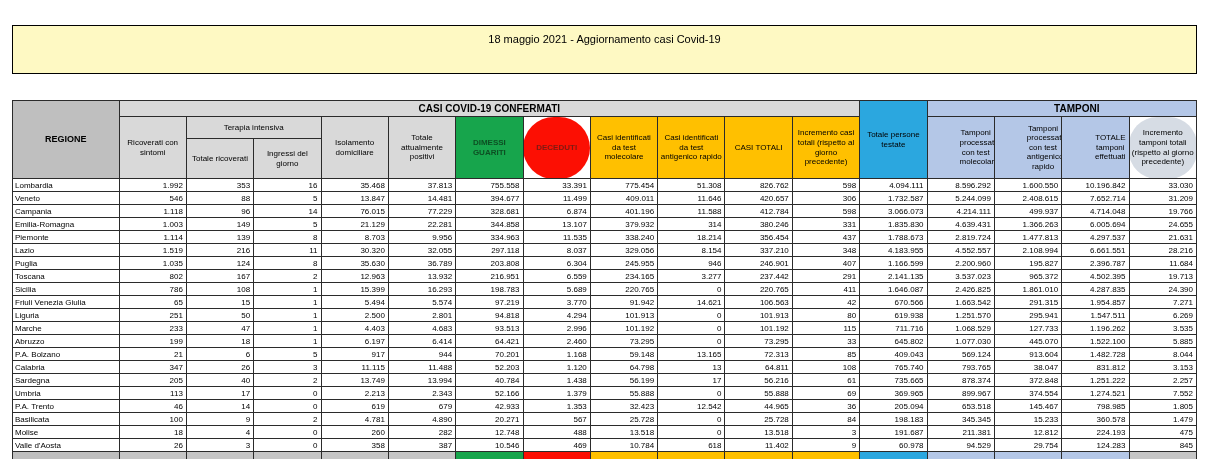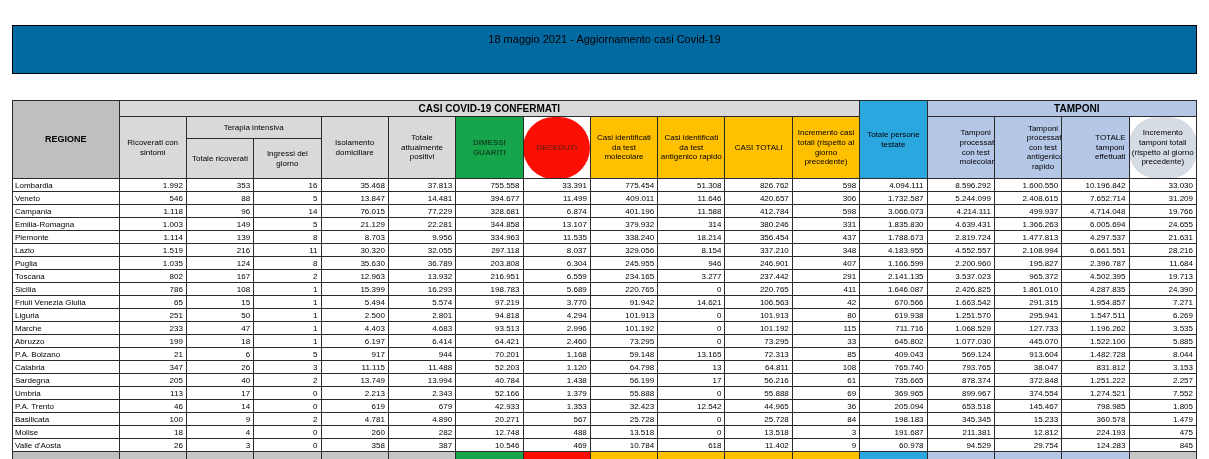--- a/index.html
+++ b/index.html
@@ -1,20 +1,20 @@
 <!DOCTYPE html>
 <html style="--green: #17A54C; --green_text: #0D4F23; --red: #FC0F03; --red_text: #7E1A12; --yellow: #FFC000; --cyan: #2BA7DF; --light_blue: #B4C7E7; --grayblue: #D6DCE4; --header_gray: #D9D9D9; --regione_gray: #BFBFBF; --total_gray: #C6C6C6;"><head>
 <meta charset="utf-8">
 <style>
   html,body{margin:0;padding:0;background:#ffffff;}
   body{width:1209px;height:459px;position:relative;font-family:"Liberation Sans",sans-serif;color:#000;}
 
   .title-box{
     position:absolute;left:12px;top:25px;width:1183px;height:47px;
-    border:1px solid #000;text-align:center;background:#0369a1;
+    border:1px solid #000;text-align:center;background:#fef9c3;
   }
   .title-line1{font-size:11px;margin-top:7px;}
   .title-line2{font-size:11px;margin-top:9px;}
 
   table.covid{
     position:absolute;left:12px;top:100px;width:1185px;
     border-collapse:collapse;table-layout:fixed;
     border:1px solid #1a1a1a;
   }
   col.c-region{width:106px;}

